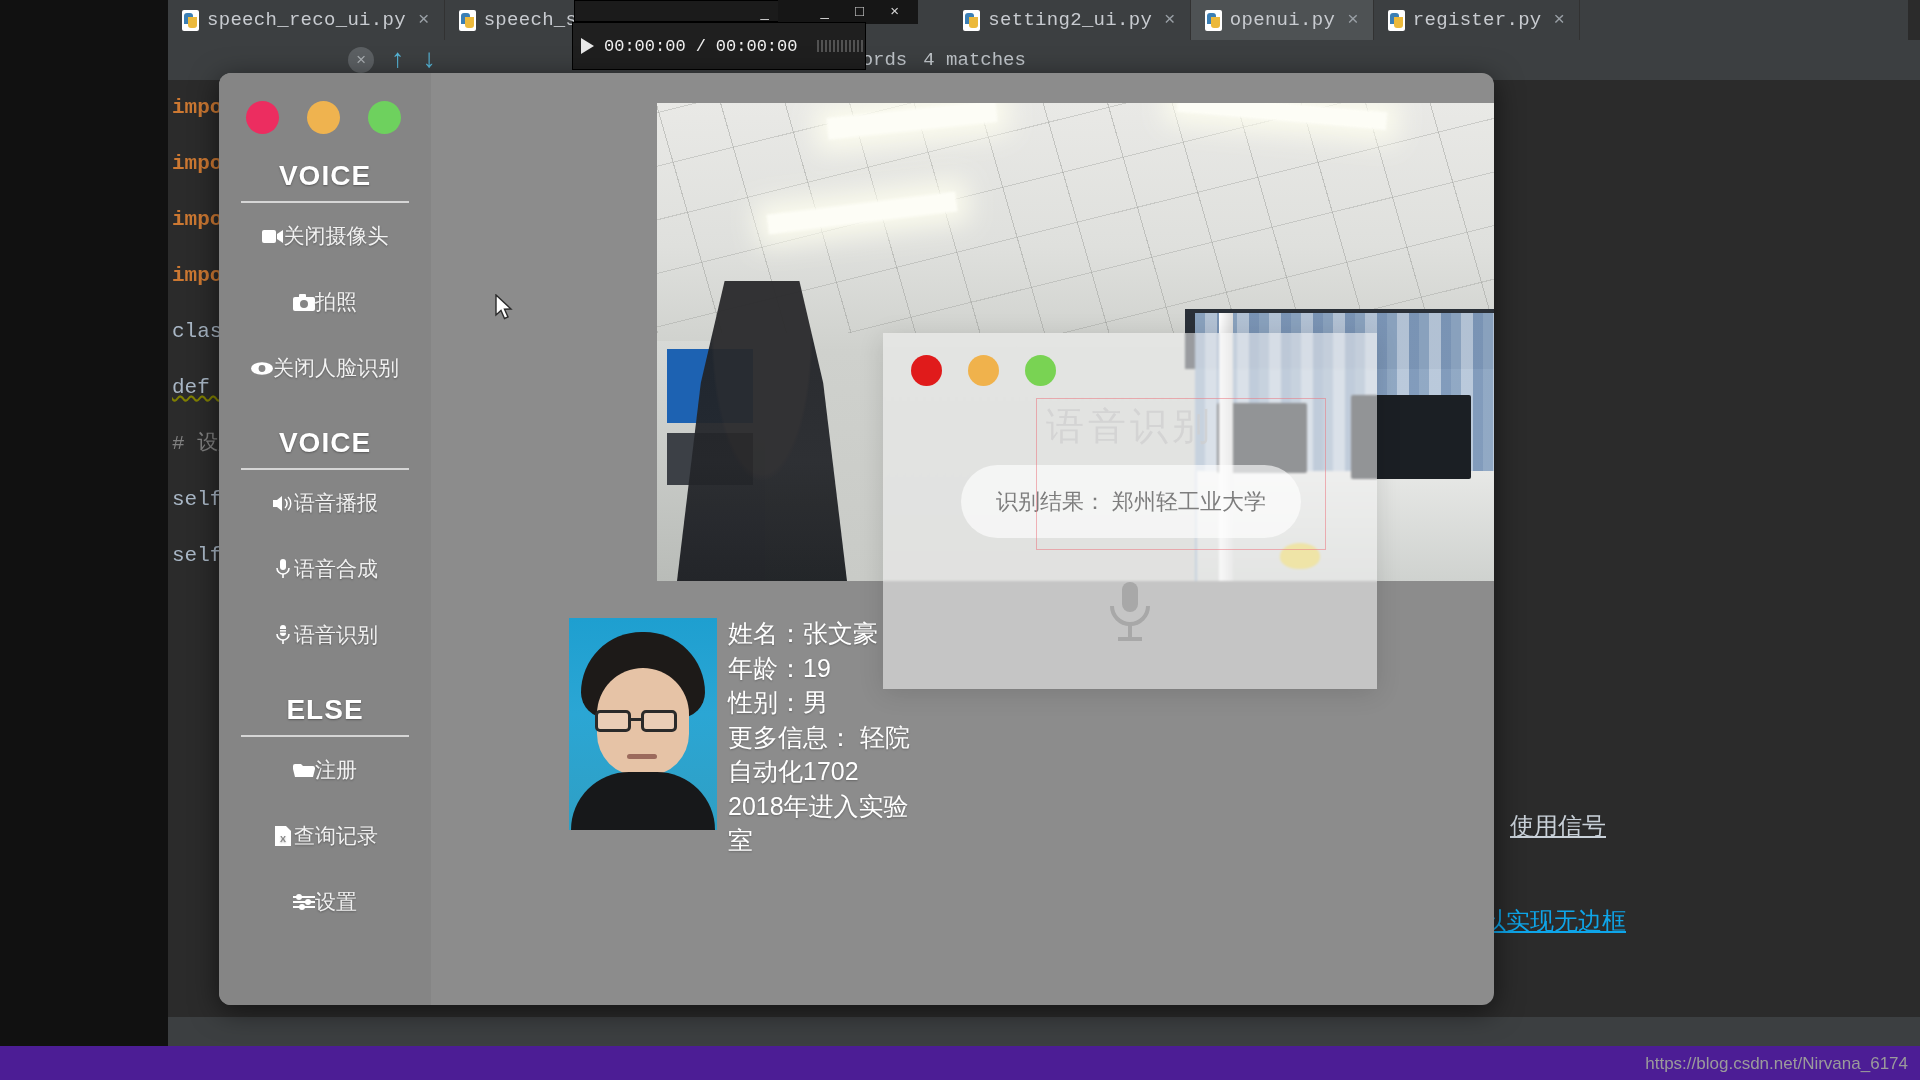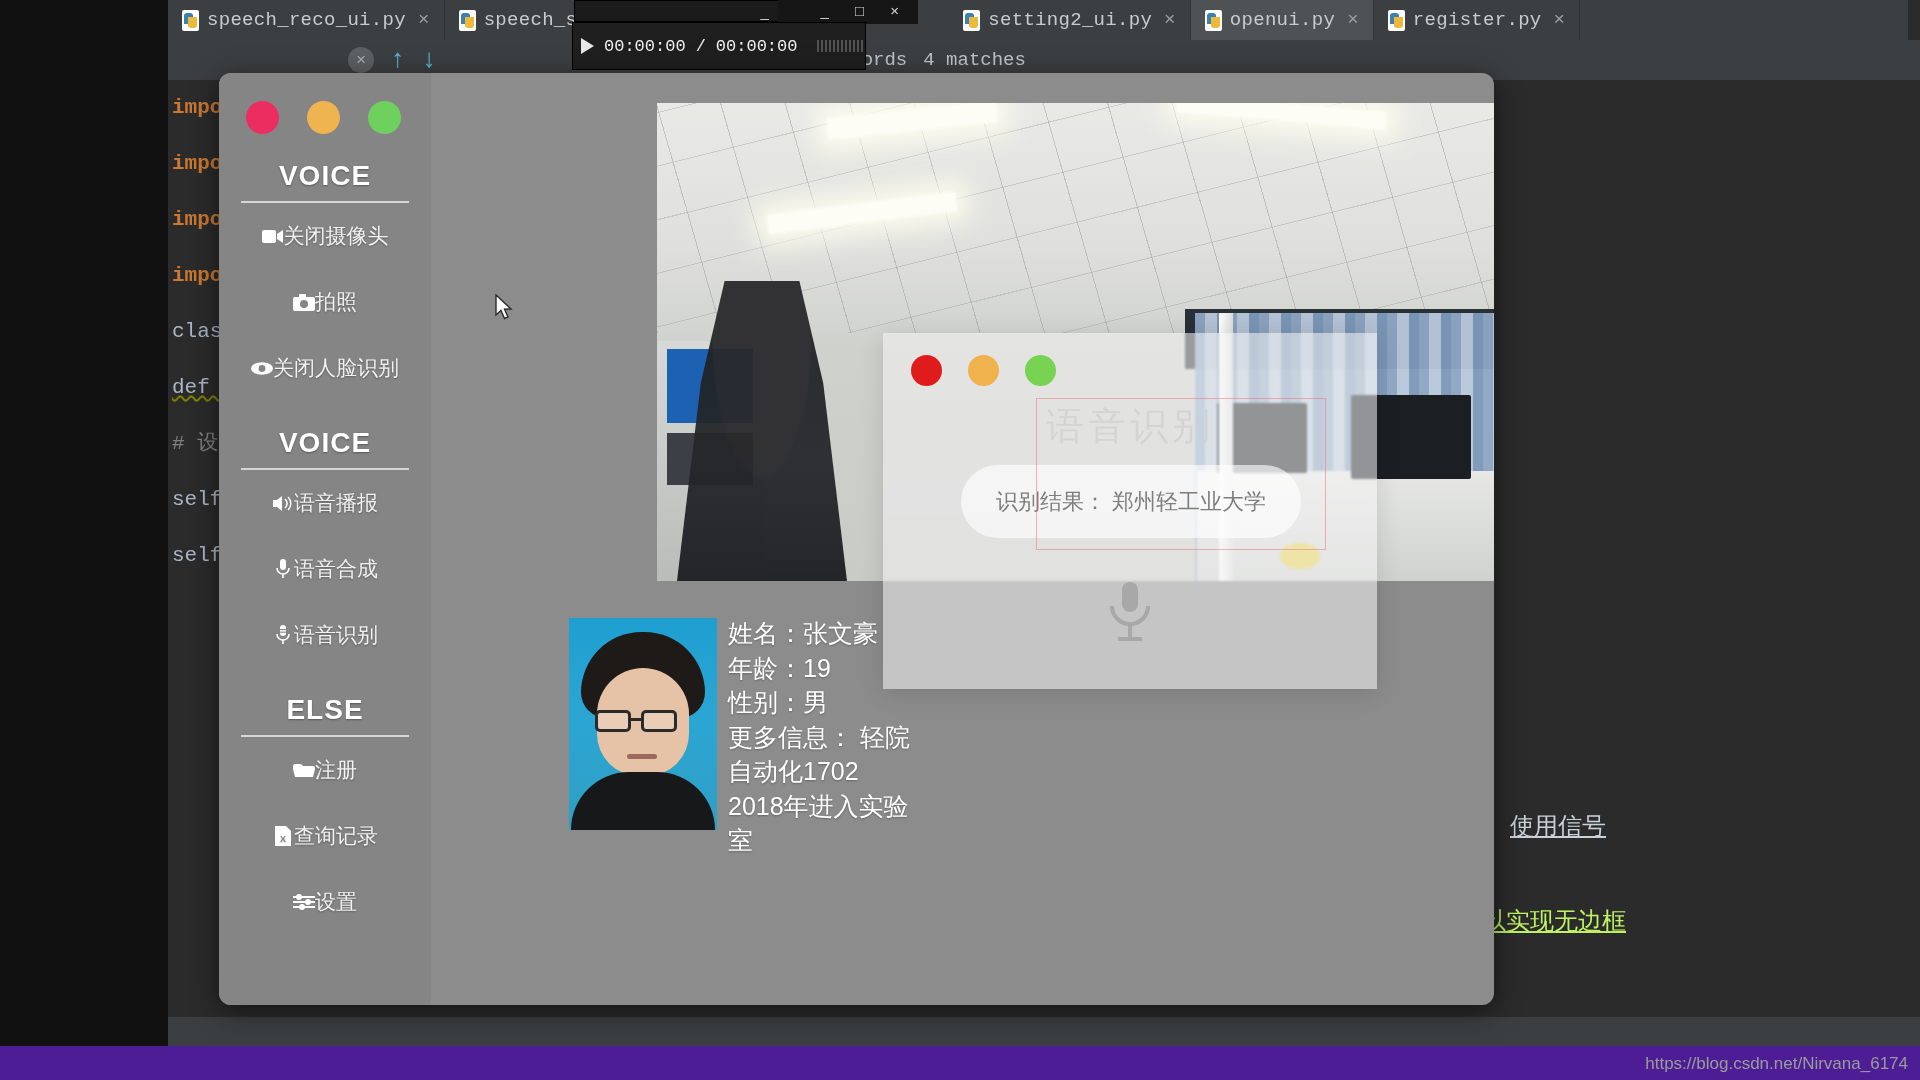--- a/index.html
+++ b/index.html
@@ -318,21 +318,21 @@
       <div class="code-line"><span class="kw">import numpy</span></div>
       <div class="code-line"><span class="kw">import dlib</span></div>
       <div class="code-line"><span>class Ui_MainWindow(object):</span></div>
       <div class="code-line"><span class="wavy">    def setupUi(self, MainWindow):</span></div>
       <div class="code-line"><span class="cmt">        # 设置窗口无边框</span></div>
       <div class="code-line"><span>        self.setWindowFlags(Qt.FramelessWindowHint)</span></div>
       <div class="code-line"><span>        self.pushButton_5.clicked.connect(self.close_clear)</span></div>
     </div>
 
     <div style="position:absolute;left:1510px;top:810px;color:#c9d1d9;font-size:24px;text-decoration:underline;font-family:'Liberation Sans',sans-serif">使用信号</div>
-    <div style="position:absolute;left:1482px;top:905px;color:#bef264;font-size:24px;text-decoration:underline;font-family:'Liberation Sans',sans-serif">以实现无边框</div>
+    <div style="position:absolute;left:1482px;top:905px;color:#0ea5e9;font-size:24px;text-decoration:underline;font-family:'Liberation Sans',sans-serif">以实现无边框</div>
 
     <div class="ide-statusbar"></div>
     <div class="ide-bottombar">
       <span class="watermark">https://blog.csdn.net/Nirvana_6174</span>
     </div>
   </div>
 
   <div class="player-win">
     <span class="wbtns">_ □ ×</span>
   </div>

